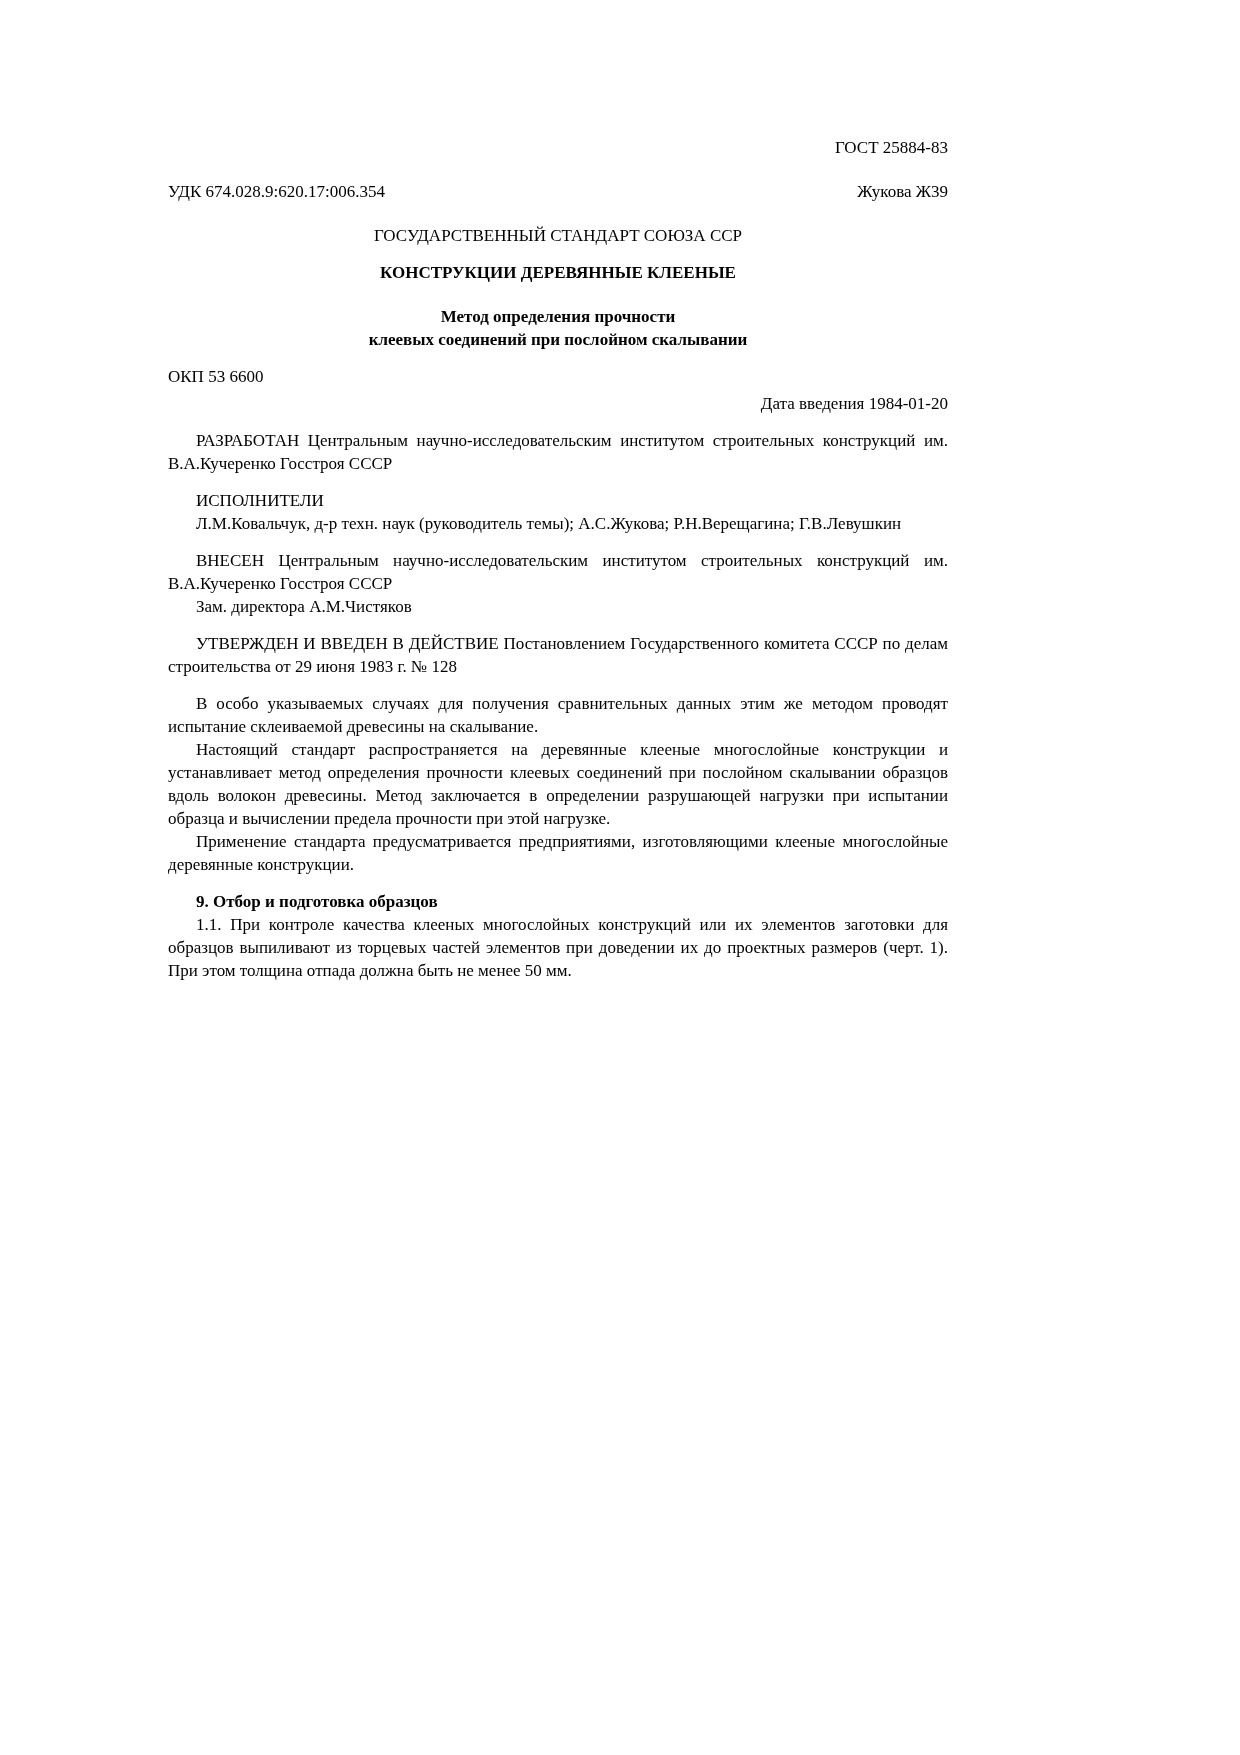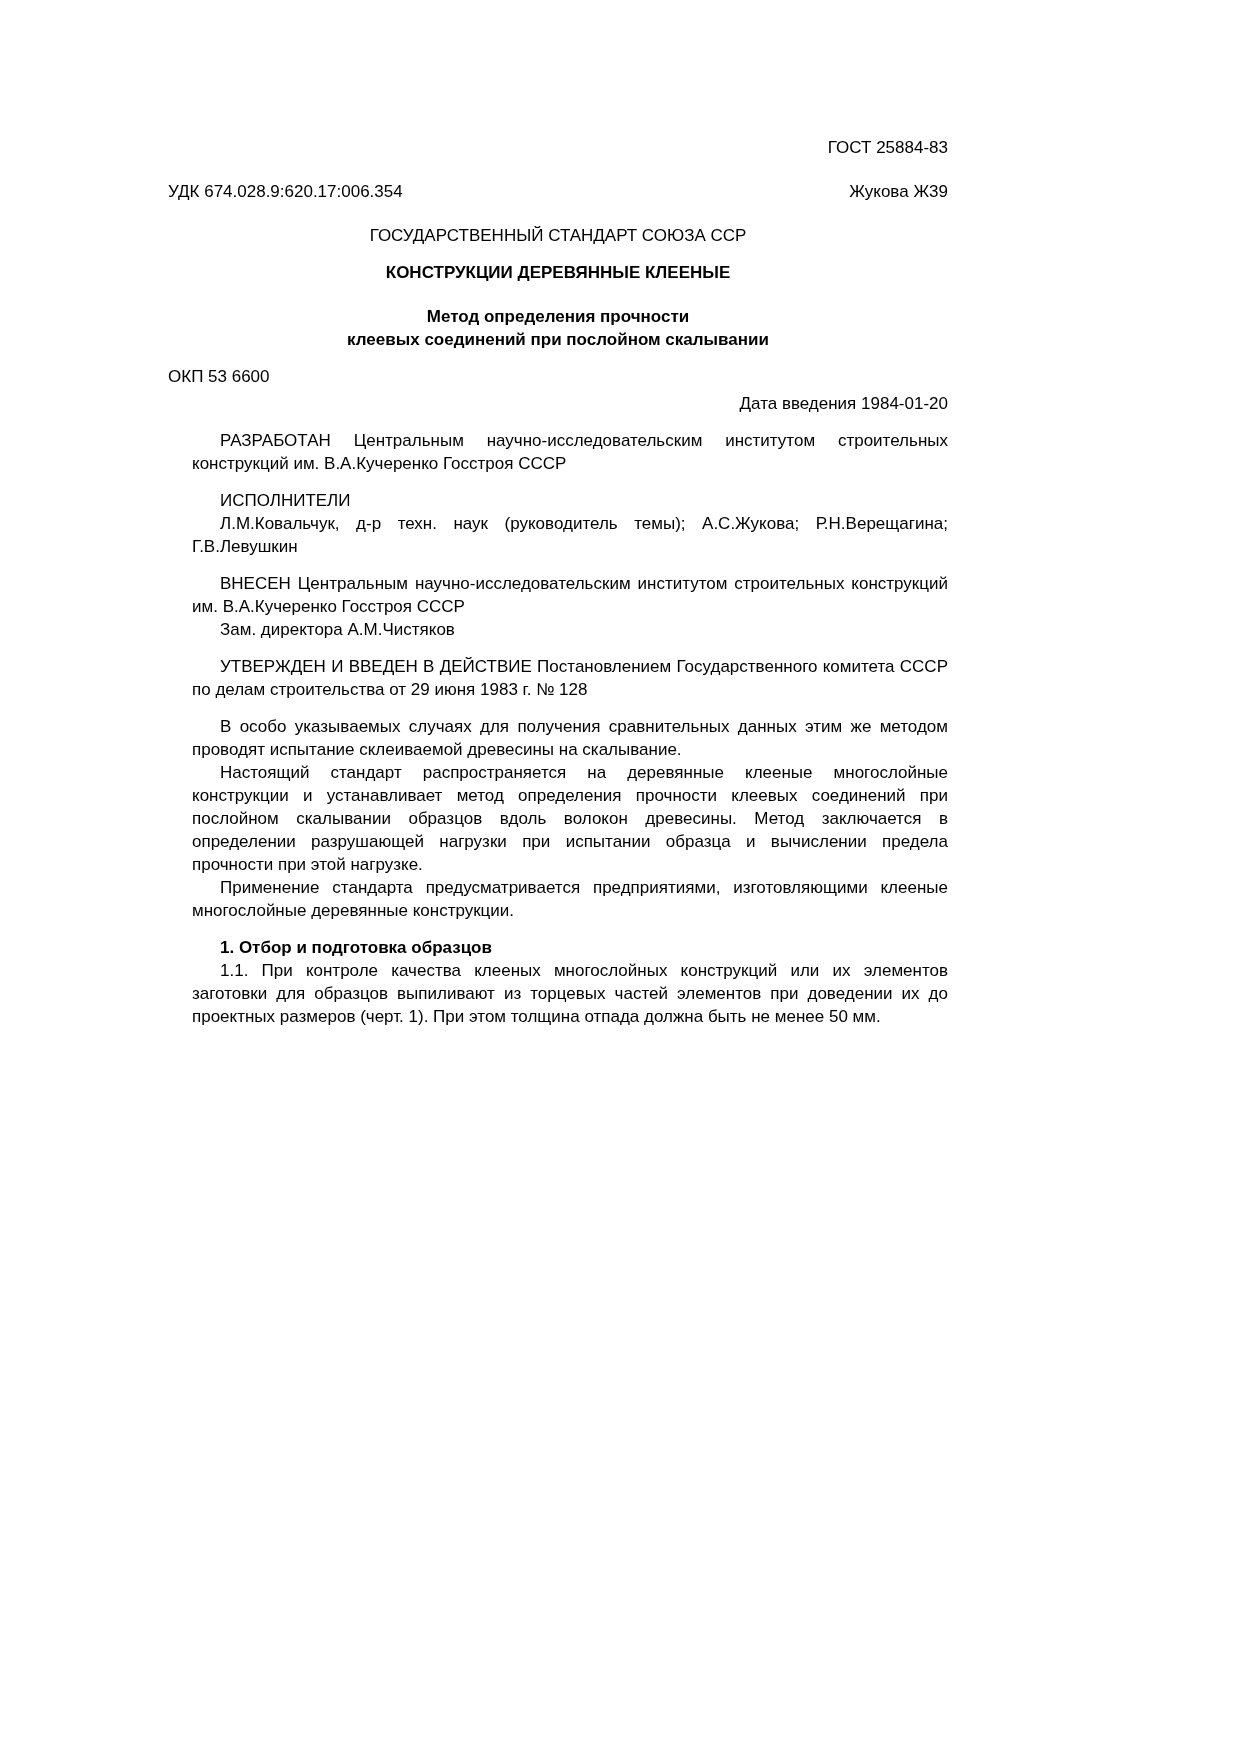--- a/index.html
+++ b/index.html
@@ -7,37 +7,37 @@
     padding: 0;
     background: #ffffff;
   }
   .page {
     position: relative;
     width: 1240px;
     height: 1755px;
     margin: 0 auto;
     background: #ffffff;
     color: #000000;
-    font-family: Liberation Sans, sans-serif;
+    font-family: Liberation Serif, serif;
     font-size: 17px;
     line-height: 23px;
     box-sizing: border-box;
     padding: 136px 292px 40px 168px;
     overflow: hidden;
   }
   p {
     margin: 0;
     padding: 0;
   }
   .t-right  { text-align: right; }
   .t-center { text-align: center; }
   .t-just   { text-align: justify; }
   .bold     { font-weight: bold; }
   .pre      { white-space: pre-line; }
-  .indent   { text-indent: 28px; margin-left: 24px; }
+  .indent   { text-indent: 28px; }
   .row {
     display: flex;
     justify-content: space-between;
     align-items: flex-end;
   }
   .mb-xs { margin-bottom: 4px; }
   .mb-m  { margin-bottom: 14px; }
   .mb-l  { margin-bottom: 21px; }
 </style>
 </head>
@@ -75,17 +75,17 @@
   <p class="indent mb-m">Зам. директора А.М.Чистяков</p>
 
   <p class="t-just indent mb-m">УТВЕРЖДЕН И ВВЕДЕН В ДЕЙСТВИЕ Постановлением Государственного комитета СССР по делам строительства от 29 июня 1983 г. № 128</p>
 
   <p class="t-just indent">В особо указываемых случаях для получения сравнительных данных этим же методом проводят испытание склеиваемой древесины на скалывание.</p>
 
   <p class="t-just indent">Настоящий стандарт распространяется на деревянные клееные многослойные конструкции и устанавливает метод определения прочности клеевых соединений при послойном скалывании образцов вдоль волокон древесины. Метод заключается в определении разрушающей нагрузки при испытании образца и вычислении предела прочности при этой нагрузке.</p>
 
   <p class="t-just indent mb-m">Применение стандарта предусматривается предприятиями, изготовляющими клееные многослойные деревянные конструкции.</p>
 
-  <p class="bold indent">1. Отбор и подготовка образцов</p>
+  <p class="bold indent">9. Отбор и подготовка образцов</p>
 
   <p class="t-just indent">1.1. При контроле качества клееных многослойных конструкций или их элементов заготовки для образцов выпиливают из торцевых частей элементов при доведении их до проектных размеров (черт. 1). При этом толщина отпада должна быть не менее 50 мм.</p>
 
 </div>
 
 </body></html>

